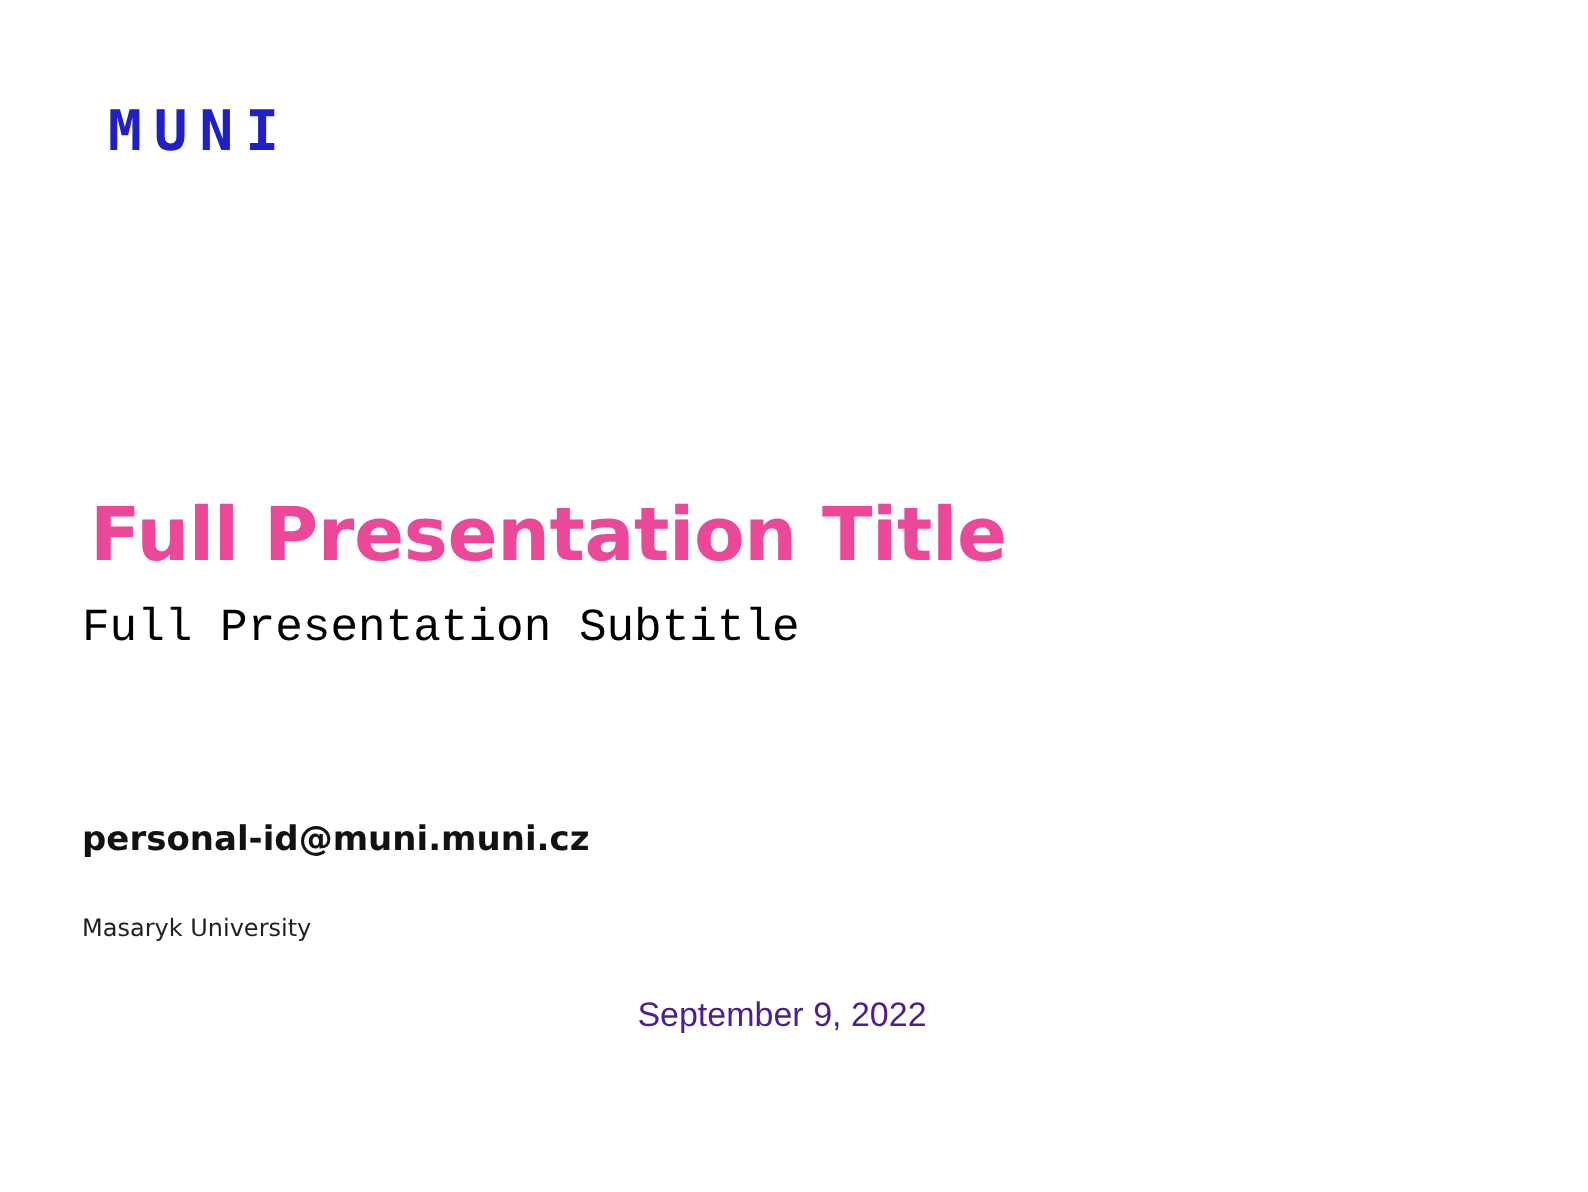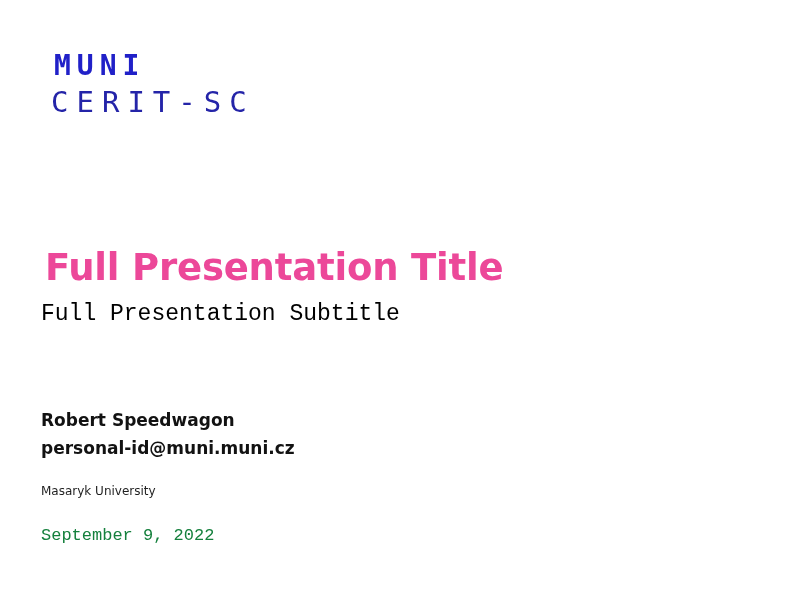--- a/index.html
+++ b/index.html
@@ -99,43 +99,42 @@
   }
   .meta-institution {
     font-family: "DejaVu Sans", sans-serif;
     font-weight: 400;
     font-size: 12px;
     line-height: 1.3;
     color: #1f1f1f;
     margin: 22px 0 0 0;
   }
   .meta-date {
-    font-family: Liberation Mono, monospace;
+    font-family: Liberation Sans, sans-serif;
     font-weight: 400;
     font-size: 17px;
     line-height: 1.3;
-    color: #15803d;
+    color: #4c1d95;
     margin: 25px 0 0 0;
+    text-align: center;
   }
 </style>
 </head>
 <body>
 
 <div class="slide">
 
   <div class="logo">
     <span class="logo-muni">MUNI</span>
-    <span class="logo-cerit">CERIT-SC</span>
   </div>
 
   <div class="title-block">
     <h1 class="slide-title">Full Presentation Title</h1>
     <p class="slide-subtitle">Full Presentation Subtitle</p>
   </div>
 
   <div class="meta-block">
-    <p class="meta-author">Robert Speedwagon</p>
     <p class="meta-email">personal-id@muni.muni.cz</p>
     <p class="meta-institution">Masaryk University</p>
     <p class="meta-date">September 9, 2022</p>
   </div>
 
 </div>
 
 </body></html>

